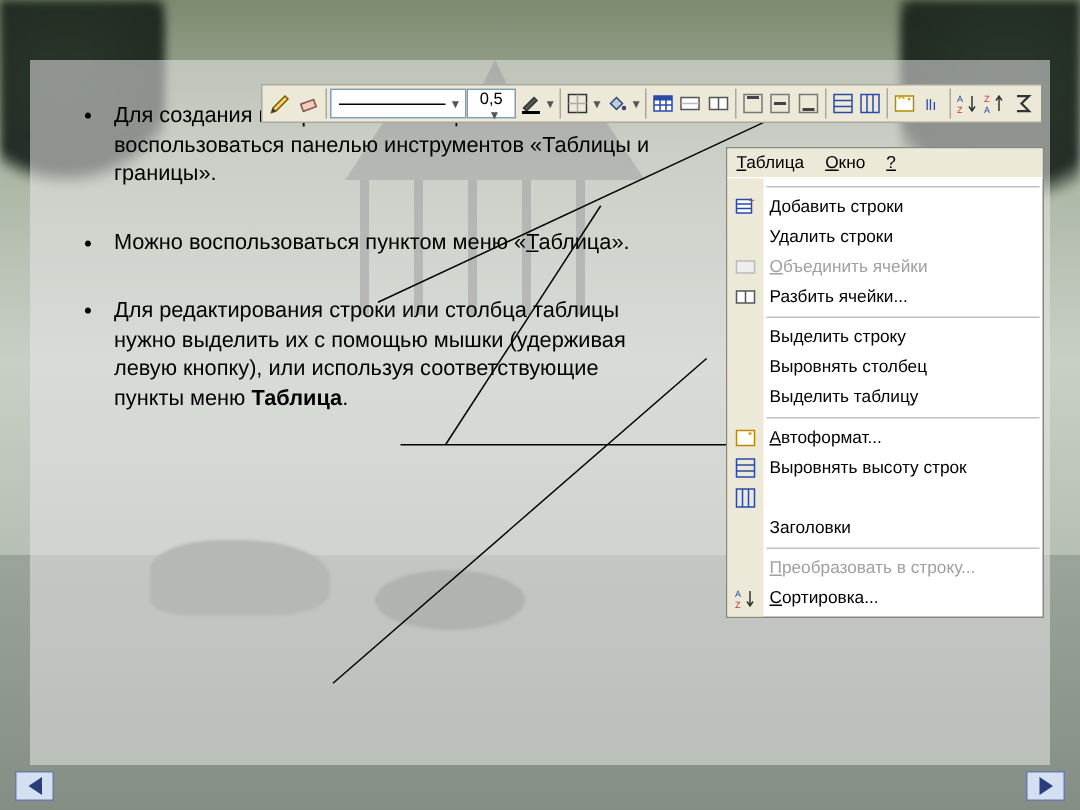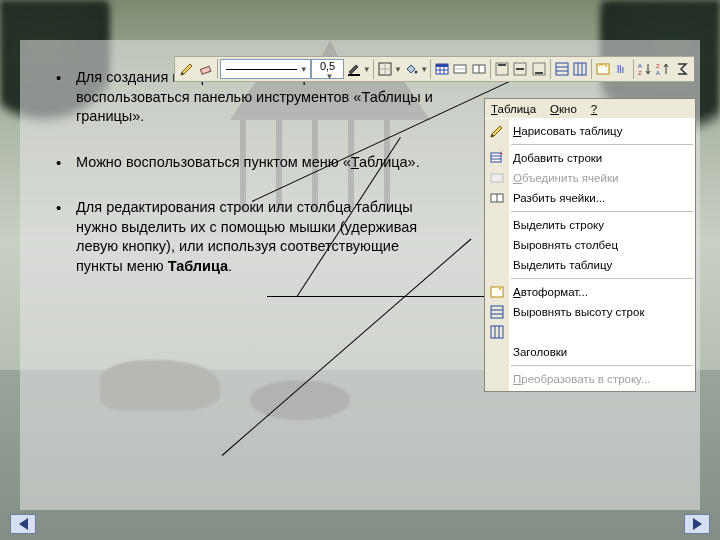--- a/index.html
+++ b/index.html
@@ -245,41 +245,35 @@
 </div>
 
 <div class="menu-wrap">
   <div class="menu-bar">
     <span><span class="mnemonic">Т</span><span>аблица</span></span>
     <span><span class="mnemonic">О</span><span>кно</span></span>
     <span><span class="mnemonic">?</span></span>
   </div>
   <div class="menu-strip"></div>
   <div class="menu-body">
-    <div class="menu-item">
-      <span class="micon">
-          <svg class="ico" viewBox="0 0 16 16">
-            <path d="M2 14 L3 11 L11 3 L13 5 L5 13 Z" fill="#f9d36b" stroke="#7a5a00"></path>
-            <path d="M2 14 L3 11 L5 13 Z" fill="#333"></path>
-          </svg>
-        </span>
-      <span><span class="mnemonic">Н</span><span>арисовать таблицу</span></span>
-    </div>
     <div class="menu-sep"></div>
     <div class="menu-item">
       <span class="micon">
           <svg class="ico" viewBox="0 0 16 16">
             <rect x="2" y="3" width="10" height="9" fill="#fff" stroke="#2a4aa8"></rect>
             <line x1="2" y1="6" x2="12" y2="6" stroke="#2a4aa8"></line>
             <line x1="2" y1="9" x2="12" y2="9" stroke="#2a4aa8"></line>
             <text x="10" y="6" font-size="7" fill="#c33">+</text>
           </svg>
         </span>
       <span><span class="mnemonic">Д</span><span>обавить строки</span></span>
     </div>
+    <div class="menu-item">
+        <span>Удалить строки</span>
+      </div>
     <div class="menu-item disabled">
       <span class="micon">
           <svg class="ico" viewBox="0 0 16 16">
             <rect x="2" y="4" width="12" height="8" fill="#eee" stroke="#bbb"></rect>
           </svg>
         </span>
       <span><span class="mnemonic">О</span><span>бъединить ячейки</span></span>
     </div>
     <div class="menu-item">
       <span class="micon">
@@ -329,20 +323,30 @@
           </svg>
         </span>
     </div>
     <div class="menu-item">
         <span>Заголовки</span>
       </div>
     <div class="menu-sep"></div>
     <div class="menu-item disabled">
         <span><span class="mnemonic">П</span><span>реобразовать в строку...</span></span>
       </div>
+    <div class="menu-item">
+      <span class="micon">
+          <svg class="ico" viewBox="0 0 16 16">
+            <text x="1" y="7" font-size="6" fill="#2a4aa8">A</text>
+            <text x="1" y="14" font-size="6" fill="#c33">Z</text>
+            <path d="M11 3 L11 12 M9 10 L11 13 L13 10" stroke="#333" fill="none"></path>
+          </svg>
+        </span>
+      <span><span class="mnemonic">С</span><span>ортировка...</span></span>
+    </div>
   </div>
 </div>
 
 <div class="line" style="left:252px; top:201px; width:290px; transform:rotate(-25deg);"></div>
 <div class="line" style="left:297px; top:296px; width:190px; transform:rotate(-57deg);"></div>
 <div class="line" style="left:267px; top:296px; width:225px; transform:rotate(0deg);"></div>
 <div class="line" style="left:222px; top:455px; width:330px; transform:rotate(-41deg);"></div>
 
 <div class="nav left">
     <div class="box">

